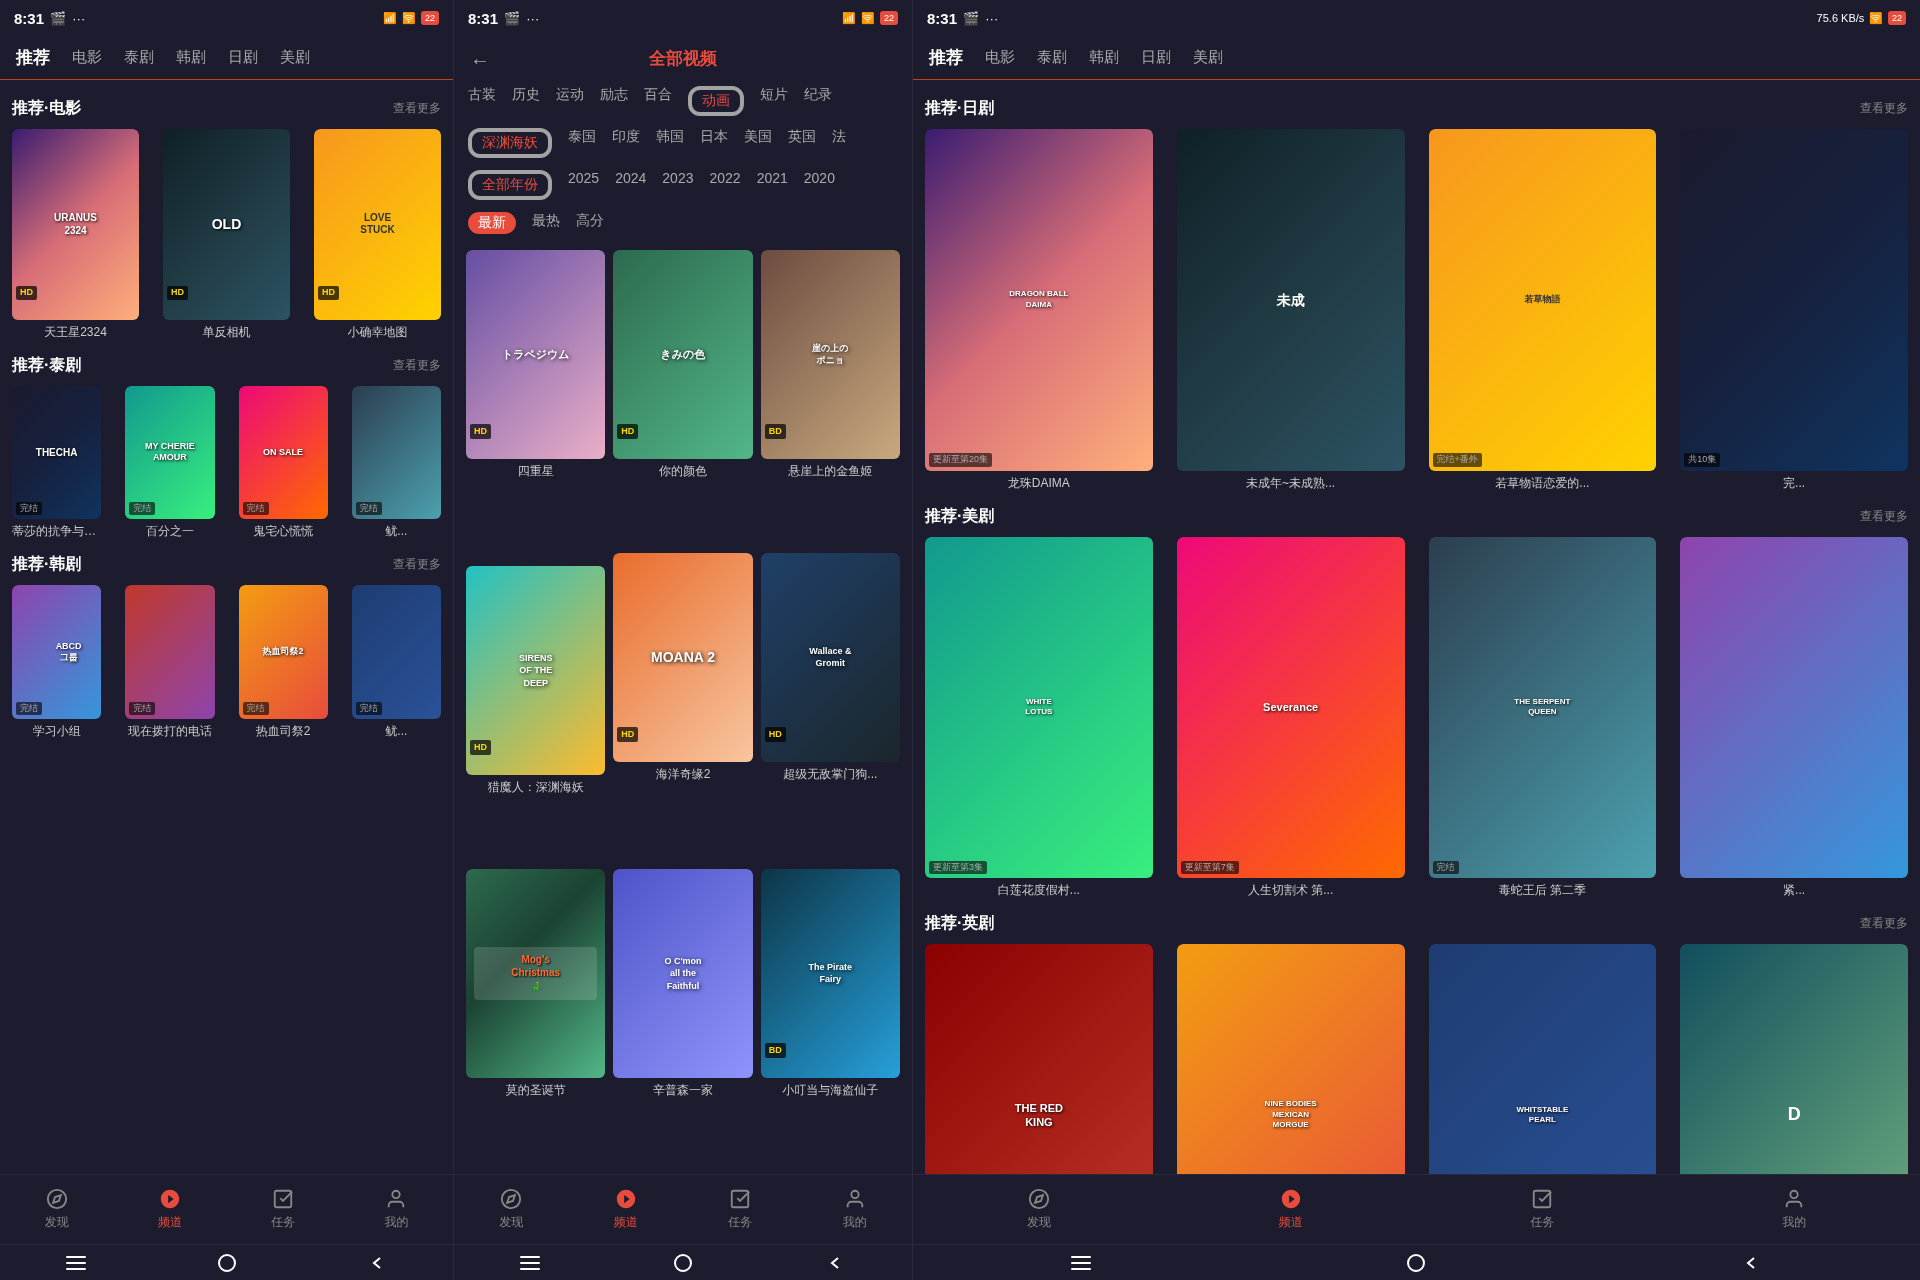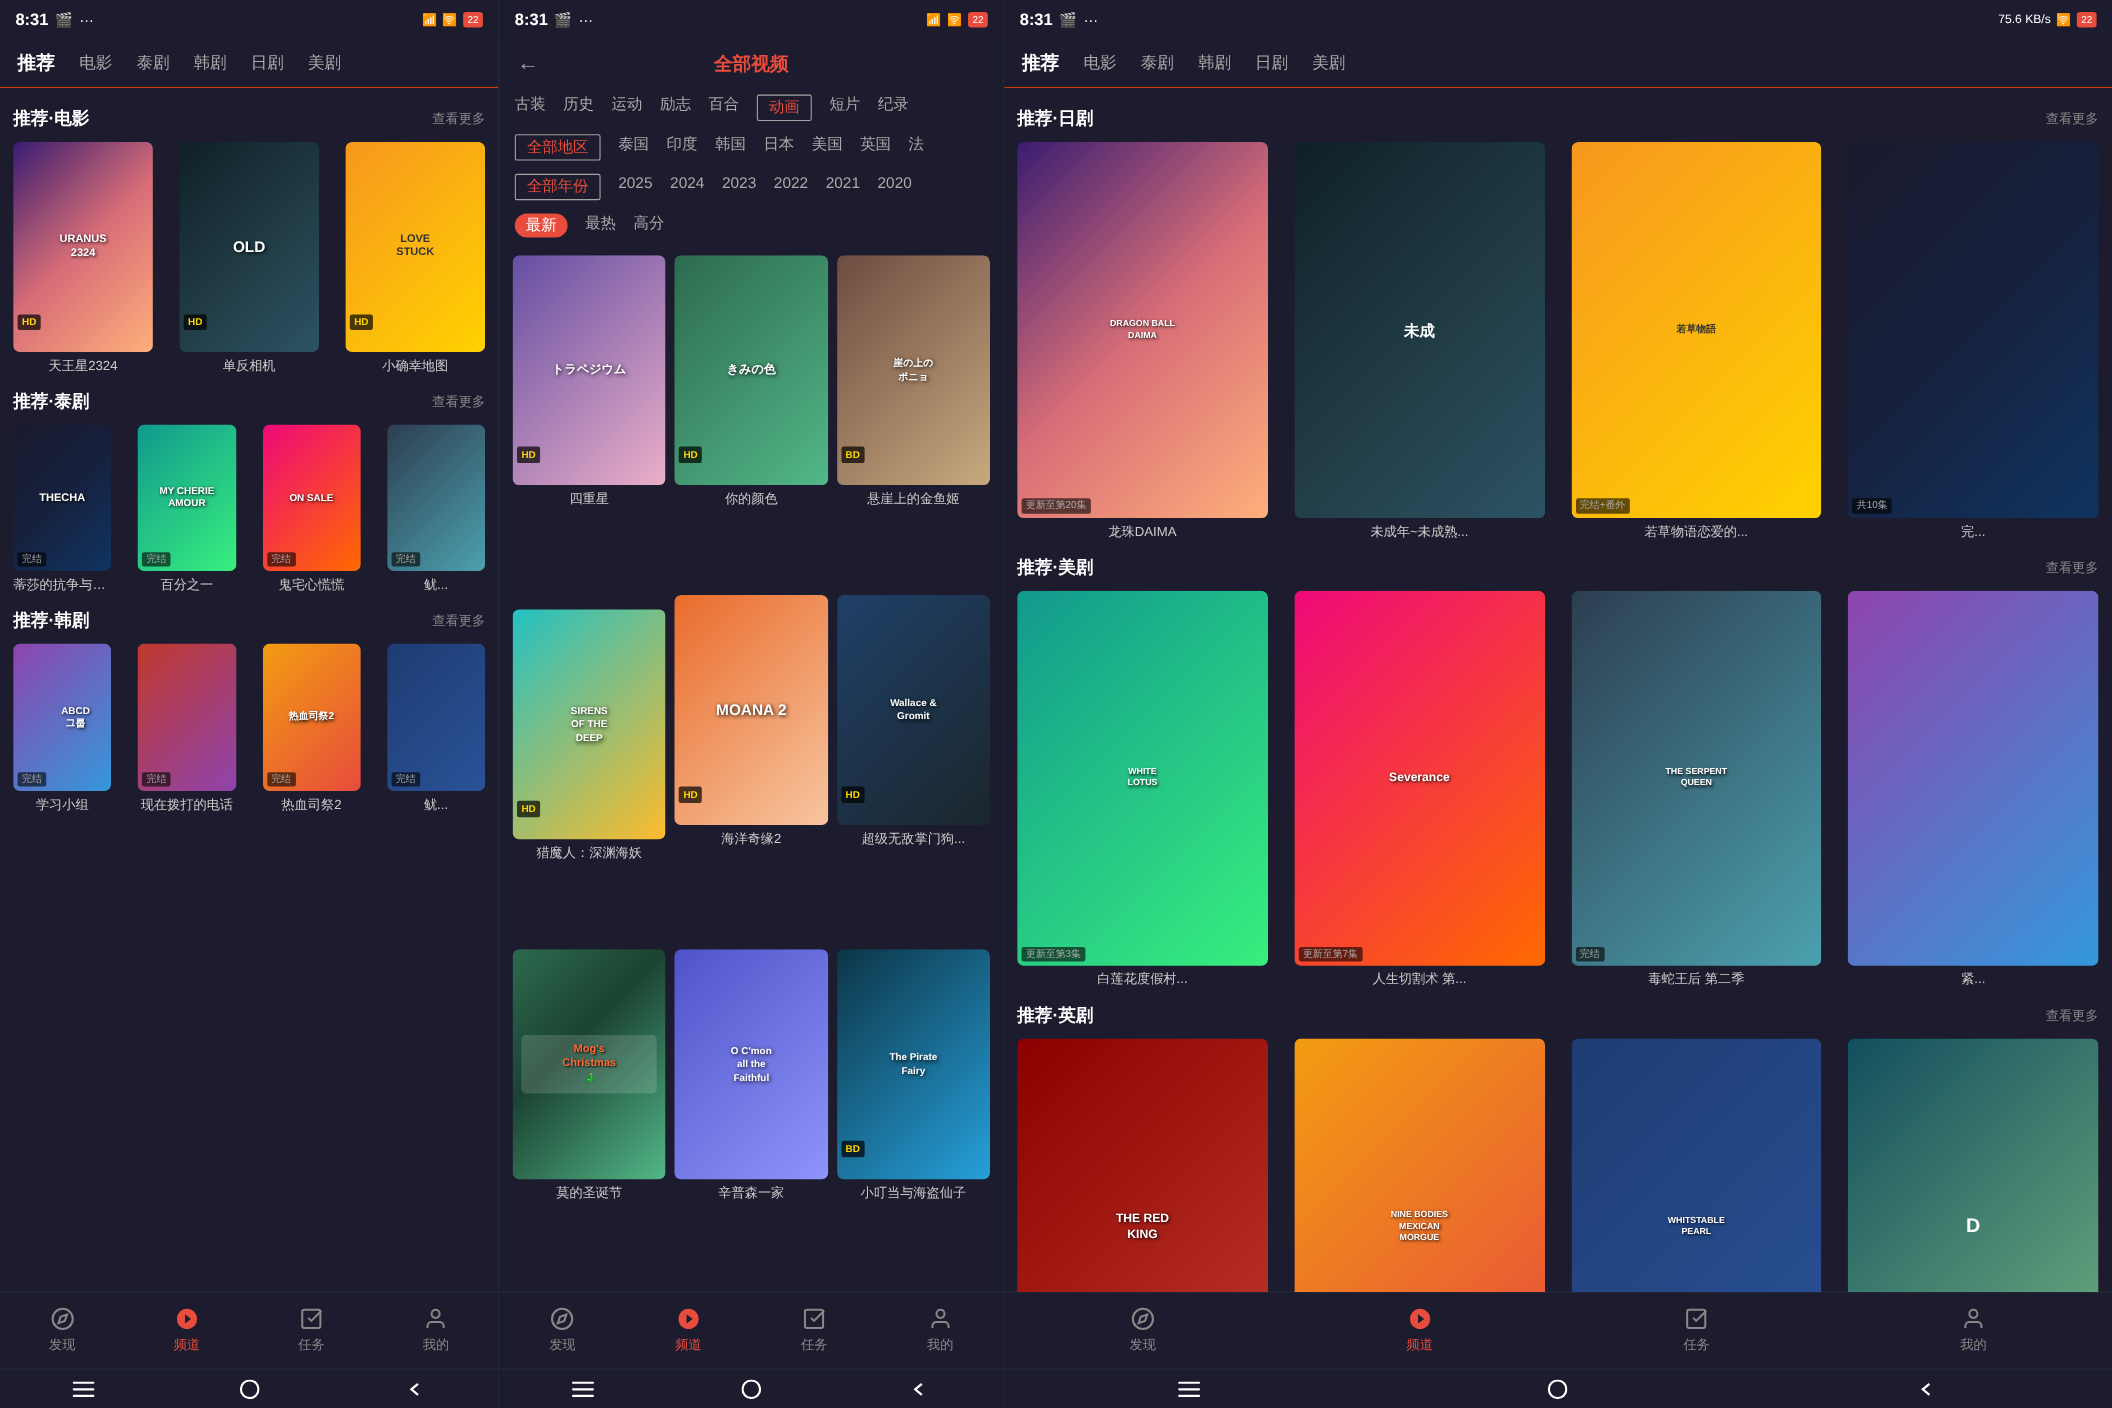--- a/index.html
+++ b/index.html
@@ -239,22 +239,22 @@
     }
     .filter-row::-webkit-scrollbar { display: none; }
     .filter-tag {
       font-size: 14px;
       color: #aaa;
       white-space: nowrap;
       cursor: pointer;
     }
     .filter-tag.active-outline {
       color: #e74c3c;
-      border: 1px solid #a3a3a3;
-      border-radius: 2px;
+      border: 4px solid #a3a3a3;
+      border-radius: 12px;
       padding: 2px 10px;
     }
     .filter-tag.active-fill {
       color: #fff;
       background: #e74c3c;
       border-radius: 12px;
       padding: 2px 10px;
     }
 
     .middle-grid {
@@ -542,21 +542,21 @@
     <span class="filter-tag">历史</span>
     <span class="filter-tag">运动</span>
     <span class="filter-tag">励志</span>
     <span class="filter-tag">百合</span>
     <span class="filter-tag active-outline">动画</span>
     <span class="filter-tag">短片</span>
     <span class="filter-tag">纪录</span>
   </div>
 
   <div class="filter-row">
-    <span class="filter-tag active-outline">全部地区</span>
+    <span class="filter-tag active-outline">深渊海妖</span>
     <span class="filter-tag">泰国</span>
     <span class="filter-tag">印度</span>
     <span class="filter-tag">韩国</span>
     <span class="filter-tag">日本</span>
     <span class="filter-tag">美国</span>
     <span class="filter-tag">英国</span>
     <span class="filter-tag">法</span>
   </div>
 
   <div class="filter-row">

